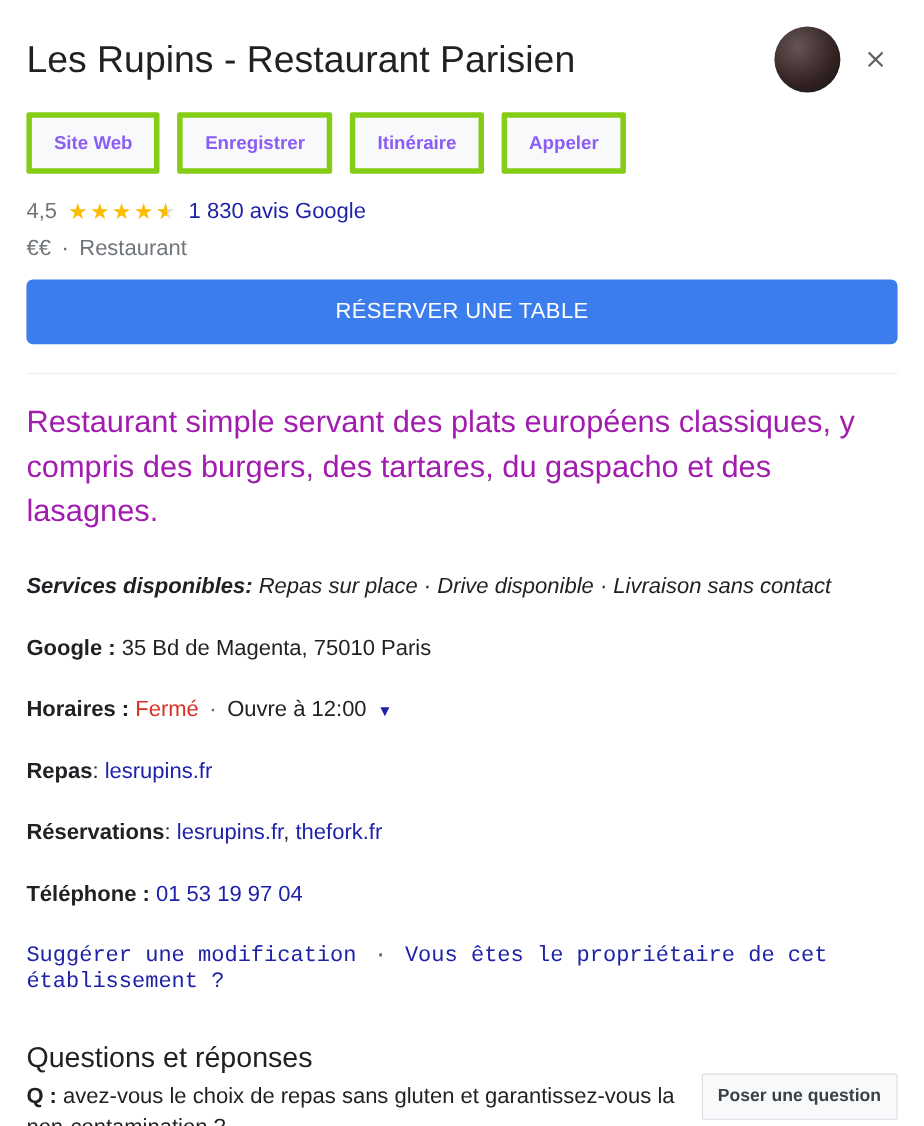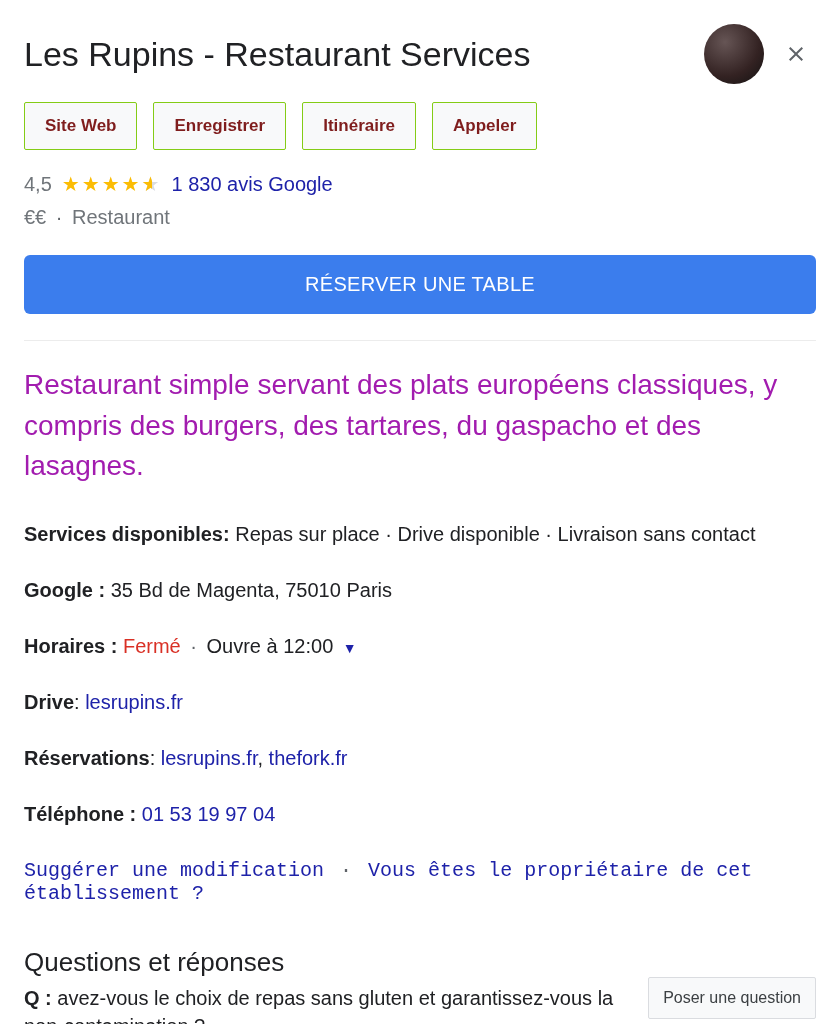--- a/index.html
+++ b/index.html
@@ -16,67 +16,67 @@
     width: 60px; height: 60px; border-radius: 50%;
     background: radial-gradient(circle at 35% 30%, #655, #322 60%, #111);
     flex-shrink: 0;
   }
   .close-btn {
     width: 40px; height: 40px; display:flex; align-items:center; justify-content:center;
     cursor:pointer; color:#5f6368; font-size: 28px; flex-shrink:0;
   }
   .btn-row { display:flex; gap:16px; margin-top: 18px; }
   .btn {
-    border:1px solid #84cc16; background:#f8f9fa; color:#7f1d1d;
+    border:5px solid #84cc16; background:#f8f9fa; color:#8b5cf6;
     font-size:17px; font-weight:600; padding:13px 20px; cursor:pointer;
     border-radius:2px;
   }
   .rating-row { display:flex; align-items:center; gap:10px; margin-top:22px; font-size:20px; color:#70757a; }
   .stars { color:#fbbc04; letter-spacing:2px; font-size:20px; position:relative; }
   .reviews { color:#1e22a9; }
   .meta-row { color:#70757a; font-size:20px; margin-top:10px; }
   .reserve-btn {
-    margin-top:26px; width:100%; background:#3b7ded; color:#fff;
+    margin-top:16px; width:100%; background:#3b7ded; color:#fff;
     border:none; border-radius:6px; padding:18px 16px; font-size:20px;
     font-weight:500; letter-spacing:0.3px; cursor:pointer;
   }
   .divider { border:none; border-top:1px solid #ececec; margin:26px 0 24px; }
   .desc { font-size:28px; color:#a21caf; line-height:1.45; }
   .info-block { font-size:20px; color:#202124; line-height:1.5; margin-top:26px; }
   .info-block .label { font-weight:700; }
-  .info-block.services { margin-top:32px; }
+  .info-block.services { margin-top:32px;font-style:italic; }
   .closed { color:#d93025; }
   .link { color:#1e22a9; cursor:pointer; }
   .dot { color:#5f6368; padding:0 4px; }
   .caret { color:#1e22a9; font-size:14px; margin-left:4px; }
   .reserv-row { display:flex; align-items:flex-end; justify-content:space-between; }
   .providers { color:#70757a; font-size:18px; display:flex; align-items:center; gap:6px; }
   .info-icon {
     display:inline-flex; width:20px; height:20px; border:1.5px solid #9aa0a6;
     border-radius:50%; align-items:center; justify-content:center;
     font-size:13px; color:#70757a; font-family: Georgia, serif;
   }
   .mod-row { margin-top:30px; font-size:20px;font-family:Liberation Mono, monospace; }
   .qa-section { margin-top:42px; display:flex; gap:16px; align-items:flex-start; }
   .qa-left { flex:1; }
   .qa-title { font-size:26px; font-weight:400; color:#202124; }
   .qa-q { font-size:20px; color:#202124; margin-top:6px; line-height:1.4; }
   .ask-btn {
     border:1px solid #dadce0; background:#f8f9fa; color:#3c4043;
-    font-size:16px; font-weight:400; padding:11px 14px; cursor:pointer;
+    font-size:16px; font-weight:700; padding:11px 14px; cursor:pointer;
     border-radius:2px; white-space:nowrap; margin-top:30px;
   }
 </style>
 </head>
 <body>
 
 
 
 <div class="header-row">
-  <h1 class="title">Les Rupins - Restaurant Services</h1>
+  <h1 class="title">Les Rupins - Restaurant Parisien</h1>
   <div class="thumb"></div>
   <div class="close-btn">
     <svg width="24" height="24" viewBox="0 0 24 24">
         <path fill="#5f6368" d="M19 6.41 17.59 5 12 10.59 6.41 5 5 6.41 10.59 12 5 17.59 6.41 19 12 13.41 17.59 19 19 17.59 13.41 12z"></path>
       </svg>
   </div>
 </div>
 
 <div class="btn-row">
   <button class="btn">Site Web</button>
@@ -117,21 +117,21 @@
 
 <div class="info-block">
   <span class="label">Horaires :</span>
   <span class="closed">Fermé</span>
   <span class="dot">·</span>
   <span>Ouvre à 12:00</span>
   <span class="caret">▼</span>
 </div>
 
 <div class="info-block">
-  <span class="label">Drive</span><span>:</span>
+  <span class="label">Repas</span><span>:</span>
   <span class="link">lesrupins.fr</span>
 </div>
 
 <div class="info-block reserv-row">
   <div>
     <span class="label">Réservations</span><span>:</span>
     <span class="link">lesrupins.fr</span><span>, </span><span class="link">thefork.fr</span>
   </div>
 </div>
 

